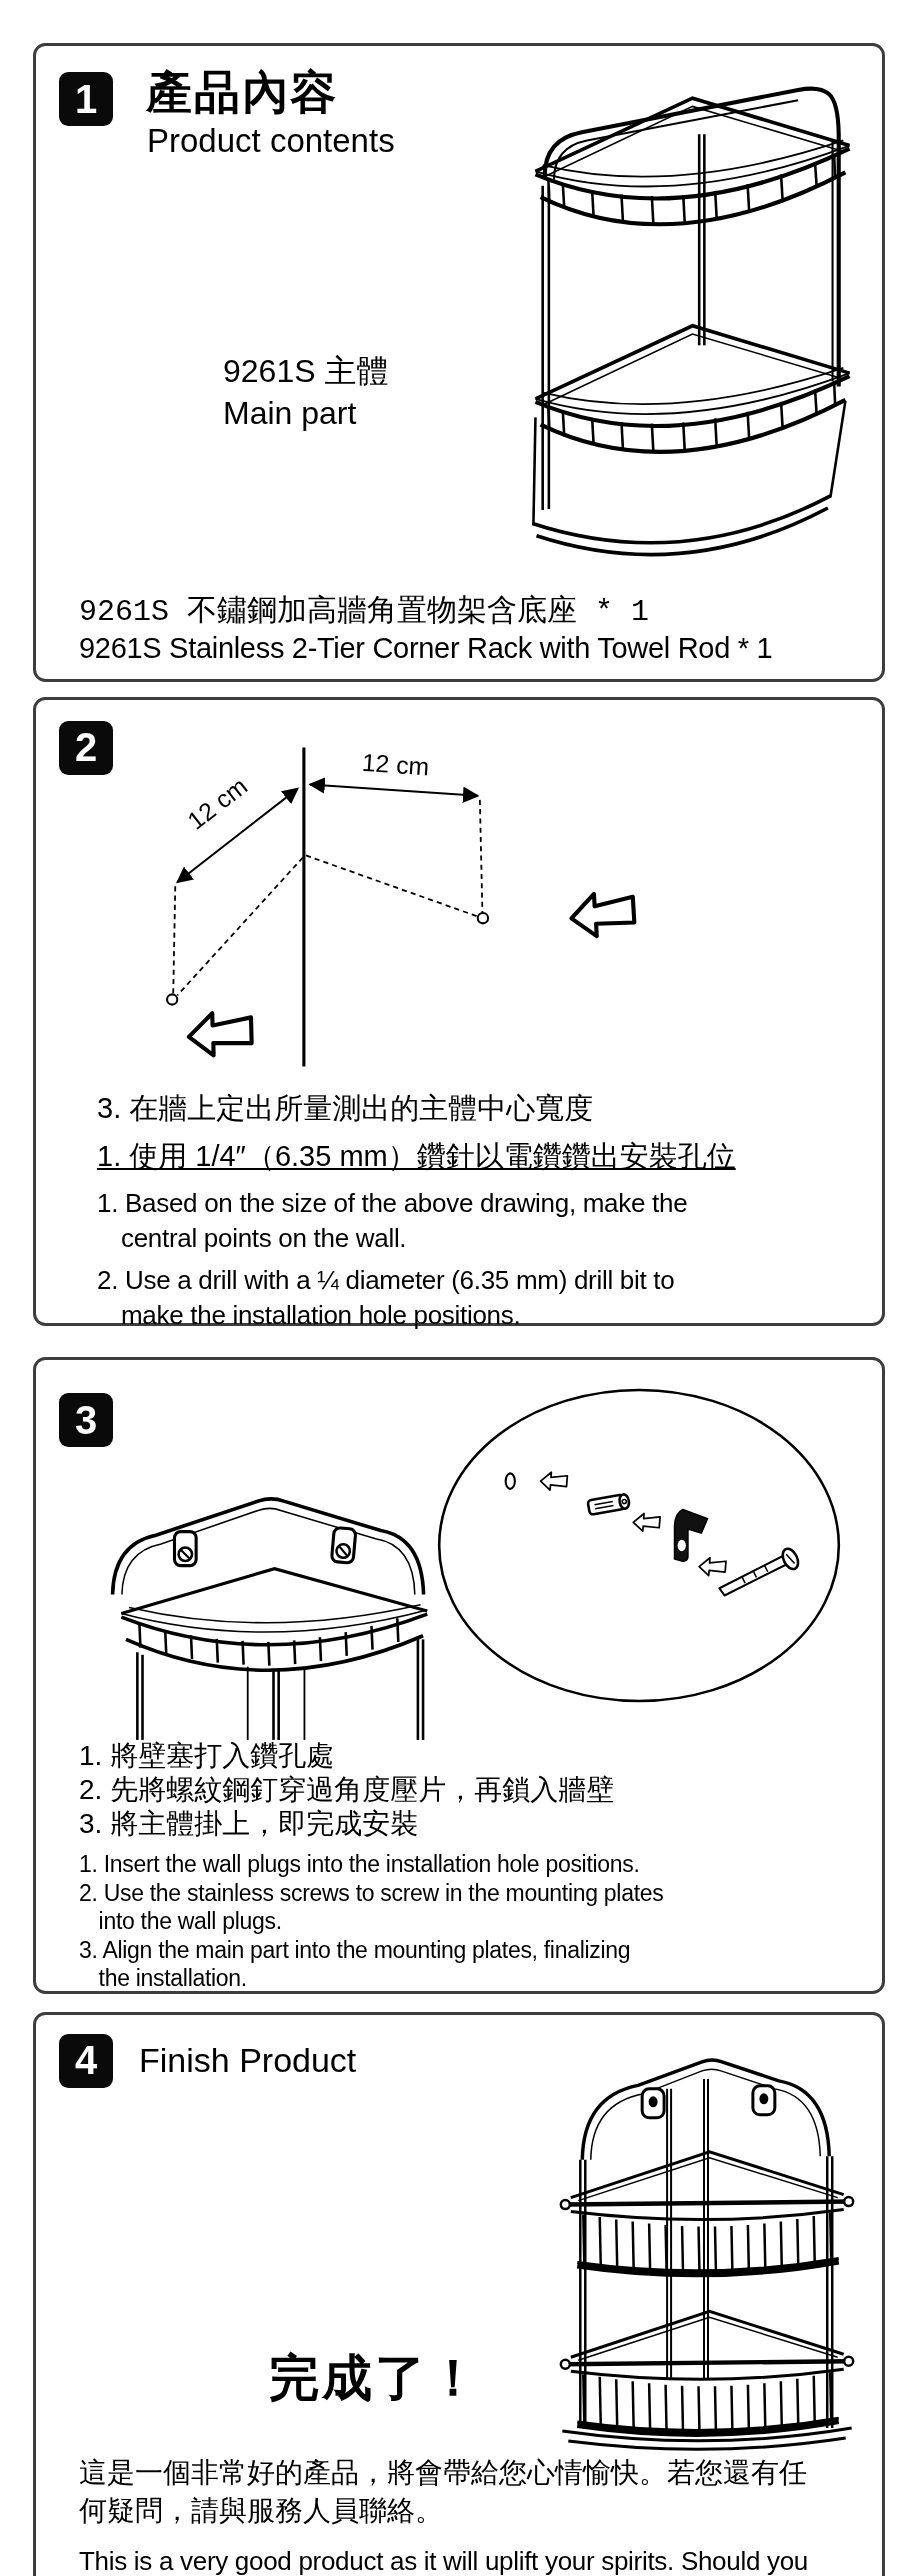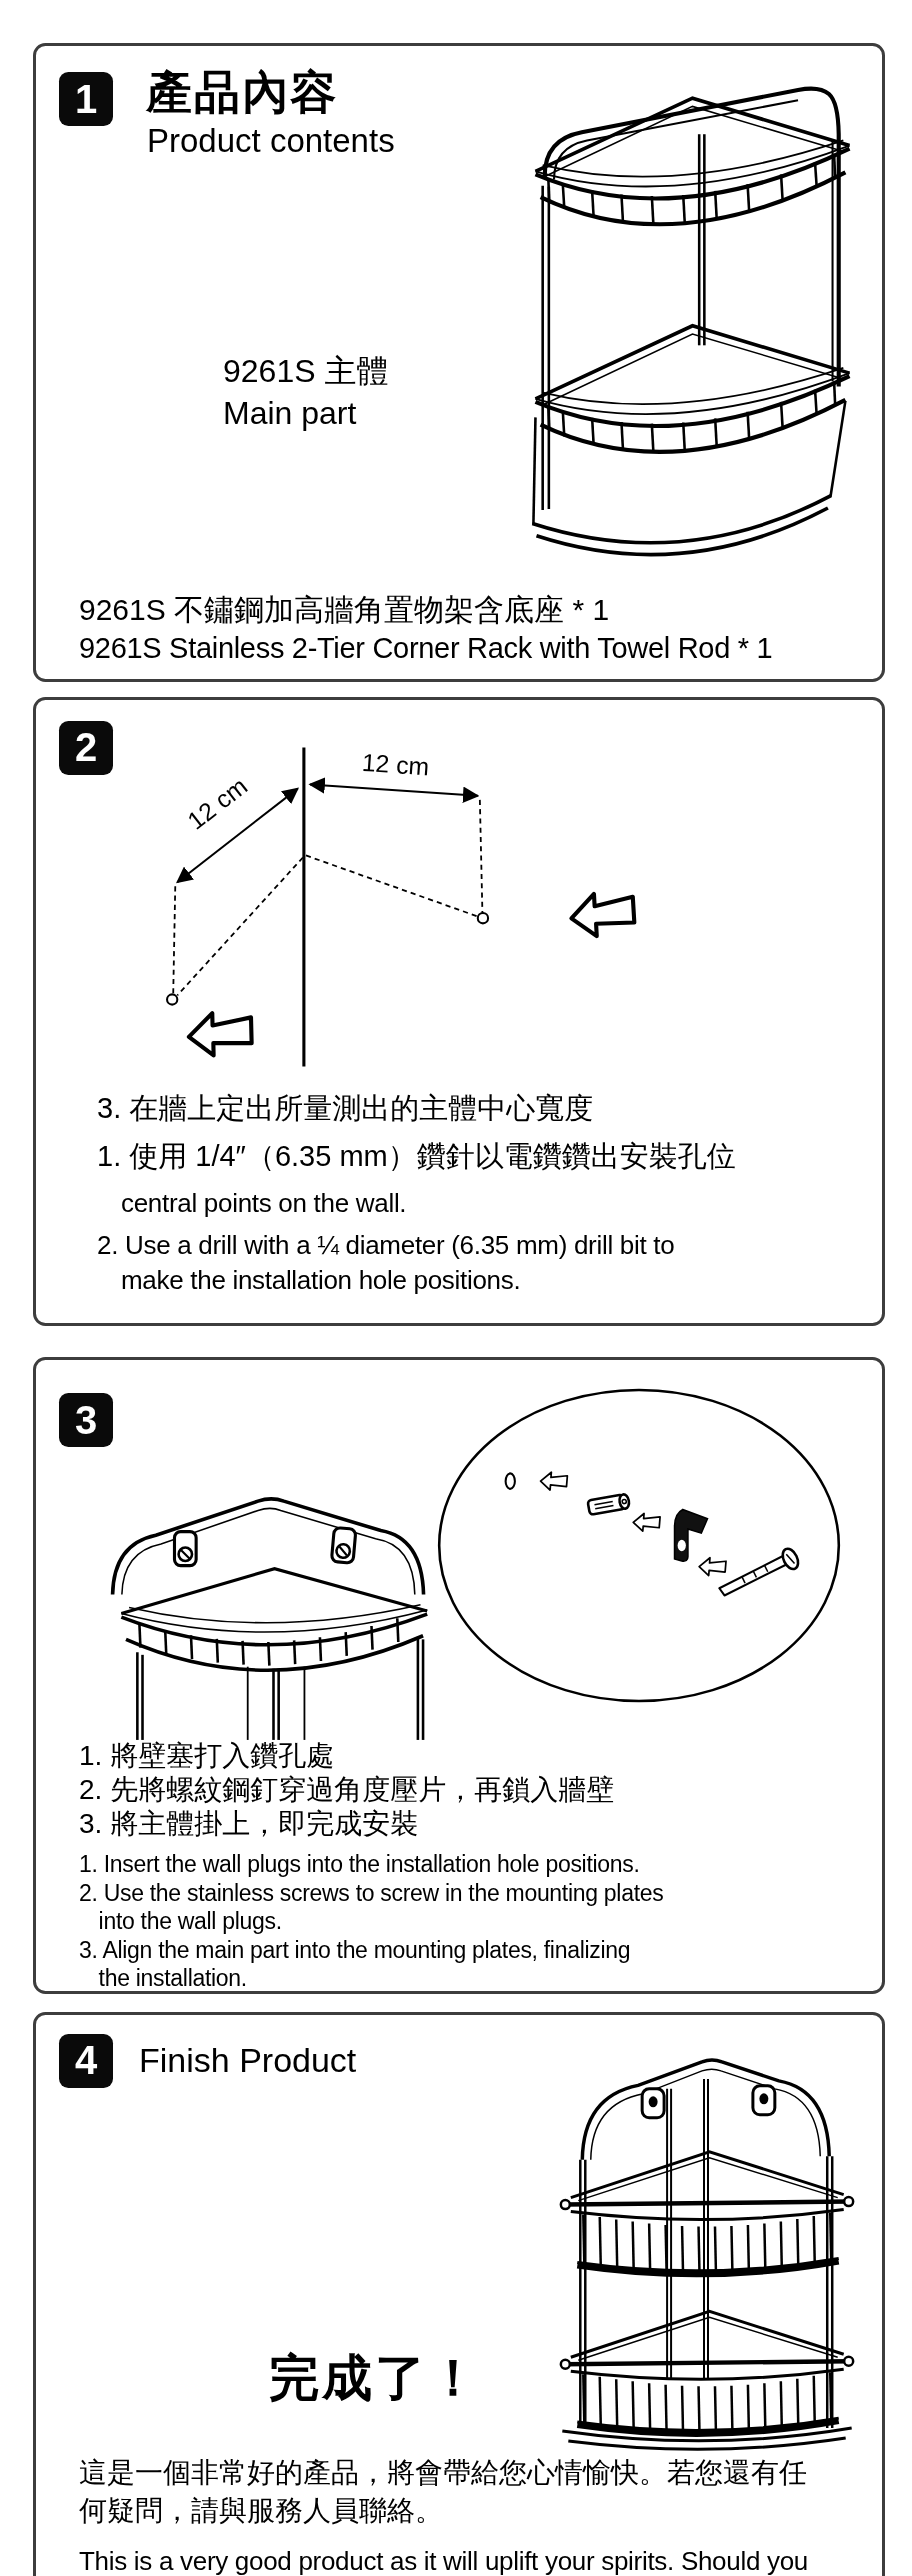--- a/index.html
+++ b/index.html
@@ -114,21 +114,21 @@
       <line x1="607" y1="160" x2="607" y2="630" stroke-width="4"></line>
       <line x1="30" y1="700" x2="26" y2="908" stroke-width="5"></line>
       <line x1="632" y1="668" x2="603" y2="854" stroke-width="5"></line>
       <path d="M24,906 Q320,1002 604,852" stroke-width="7"></path>
       <path d="M32,930 Q320,1024 598,876" stroke-width="7"></path>
     </g>
     <use href="#isoBasket"></use>
     <use href="#isoBasket" transform="translate(0,442)"></use>
   </svg>
 
-  <div class="abs body-zh" style="left:43px;top:544px;font-size:30px;">9261S 不鏽鋼加高牆角置物架含底座 * 1</div>
+  <div class="abs body-zh" style="left:43px;top:544px;font-size:30px;font-family:Liberation Mono, monospace;">9261S 不鏽鋼加高牆角置物架含底座 * 1</div>
   <div class="abs body-en" style="left:43px;top:586px;font-size:29px;">9261S  Stainless 2-Tier Corner Rack with Towel Rod * 1</div>
 </section>
 
 <section class="box" id="box2">
   <div class="badge" style="left:23px;top:20.6px;">
     <span>2</span>
   </div>
 
   <svg class="abs" style="left:72px;top:33px;" width="577" height="355" viewBox="0 0 1120 690">
     <defs>
@@ -149,23 +149,24 @@
       <circle cx="728" cy="360" r="10" stroke-width="4" fill="#fff"></circle>
       <circle cx="124" cy="518" r="10" stroke-width="4" fill="#fff"></circle>
     </g>
     <text x="557" y="78" font-size="48" text-anchor="middle" transform="rotate(4 557 78)">12 cm</text>
     <text x="222" y="150" font-size="48" text-anchor="middle" transform="rotate(-38 222 150)">12 cm</text>
     <use href="#blockArrow" transform="translate(150,548) rotate(-6)"></use>
     <use href="#blockArrow" transform="translate(892,318) rotate(-8)"></use>
   </svg>
 
   <div class="abs body-zh" style="left:61px;top:389px;">3. 在牆上定出所量測出的主體中心寬度</div>
-  <div class="abs body-zh" style="left:61px;top:437px;">1. 使用 1/4″（6.35 mm）鑽針以電鑽鑽出安裝孔位</div>
+  <div class="abs body-zh" style="left:61px;top:437px;text-decoration:underline;">1. 使用 1/4″（6.35 mm）鑽針以電鑽鑽出安裝孔位</div>
 
   <div class="abs body-en lines" style="left:61px;top:486px;line-height:1.34;">
+    <div>1. Based on the size of the above drawing, make the</div>
     <div class="cont">central points on the wall.</div>
     <div class="gap-top">2. Use a drill with a ¼  diameter (6.35 mm) drill bit to</div>
     <div class="cont">make the installation hole positions.</div>
   </div>
 </section>
 
 <section class="box" id="box3">
   <div class="badge" style="left:23px;top:33px;">
     <span>3</span>
   </div>

